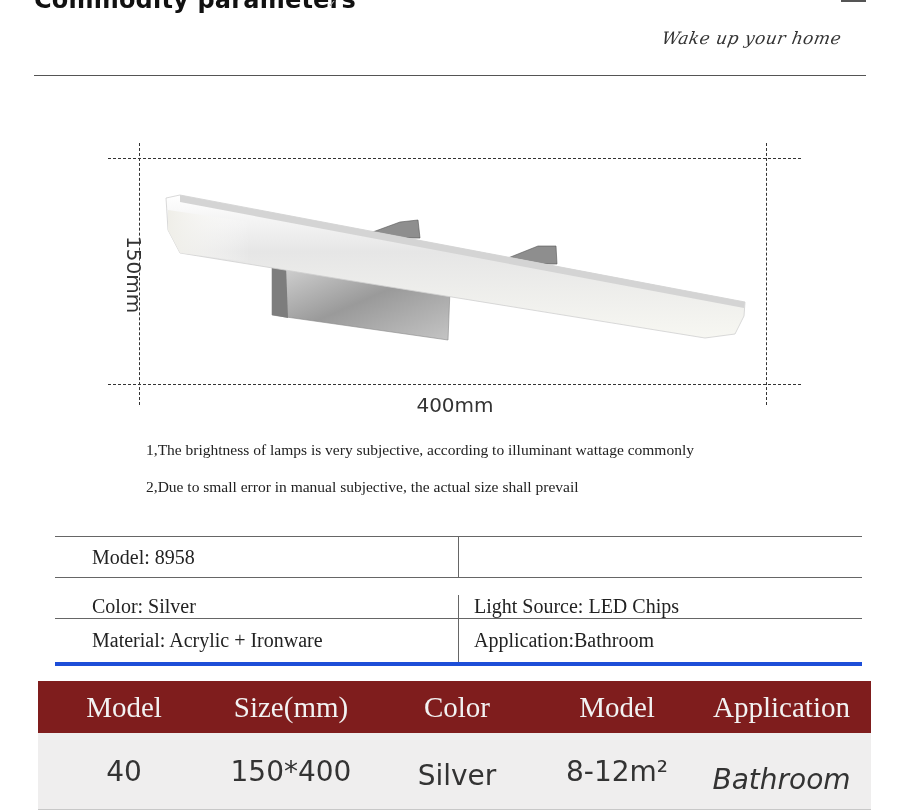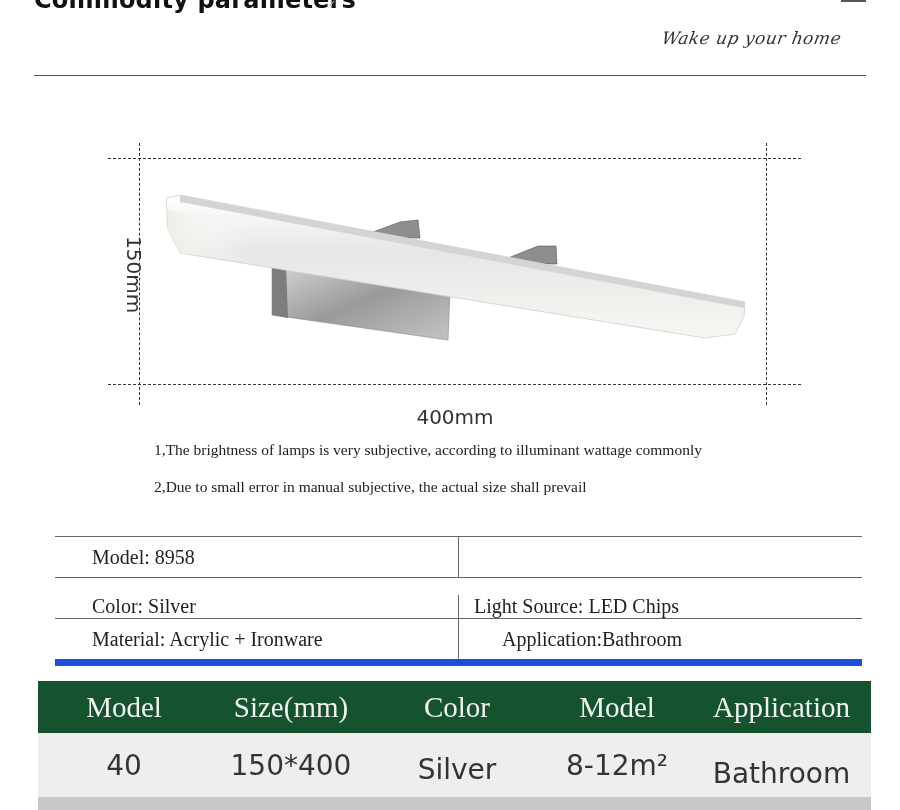--- a/index.html
+++ b/index.html
@@ -23,40 +23,40 @@
   
   .diagram { position: absolute; left: 0; top: 0; width: 900px; height: 430px; }
   .dash-h { position: absolute; height: 0; border-top: 1px dashed #333; }
   .dash-v { position: absolute; width: 0; border-left: 1px dashed #333; }
   .dim-v-label {
     position: absolute; left: 104px; top: 254px; width: 60px; text-align: center;
     font-family: "DejaVu Sans", sans-serif; font-size: 20px; color: #333;
     transform: rotate(90deg); transform-origin: center center;
   }
   .dim-h-label {
-    position: absolute; left: 390px; top: 405px; width: 130px; text-align: center;
+    position: absolute; left: 390px; top: 393px; width: 130px; text-align: center;
     font-family: "DejaVu Sans", sans-serif; font-size: 20px; color: #333;
   }
 
-  .notes { position: absolute; left: 154px; top: 441px; font-size: 15.5px; color: #222; }
+  .notes { position: absolute; left: 146px; top: 441px; font-size: 15.5px; color: #222; }
   .notes div { height: 37px; white-space: nowrap; }
 
   
   .spec { position: absolute; left: 55px; top: 536px; width: 807px; }
   .spec-row { display: flex; border-top: 1px solid #666; }
-  .spec-row:last-child { border-bottom: 7px solid #1d4ed8; gap: 28px; }
+  .spec-row:last-child { border-bottom: 4px solid #1d4ed8; }
   .spec-cell { font-size: 20px; color: #222; padding-left: 37px; display: flex; align-items: center; }
   .spec-cell.left { width: 404px; border-right: 1px solid #666; }
   .spec-cell.right { flex: 1; padding-left: 15px; }
 
   
   .model-table { position: absolute; left: 38px; top: 681px; width: 833px; }
-  .mt-head { display: flex; height: 52px; background: #14532d; color: #f2f2f2; }
+  .mt-head { display: flex; height: 52px; background: #7f1d1d; color: #f2f2f2; }
   .mt-head div { font-family: "Liberation Serif", serif; font-size: 29px; display: flex; align-items: center; justify-content: center; }
-  .mt-row { display: flex; height: 64px; background: #efeeee; color: #333; align-items: center; }
+  .mt-row { display: flex; height: 76px; background: #efeeee; color: #333; align-items: center; }
   .mt-row div { font-family: "DejaVu Sans", sans-serif; font-size: 28px; display: flex; align-items: center; justify-content: center; }
   .mt-next { height: 20px; background: #c8c8c8; }
   .c1 { width: 172px; } .c2 { width: 162px; } .c3 { width: 170px; } .c4 { width: 150px; } .c5 { flex: 1; }
 </style>
 </head>
 <body>
 
 <div class="title">Commodity parameters</div>
 <div class="title-mark">✓</div>
 <div class="corner-bar"></div>
@@ -128,16 +128,16 @@
     <div class="c2">Size(mm)</div>
     <div class="c3">Color</div>
     <div class="c4">Model</div>
     <div class="c5">Application</div>
   </div>
   <div class="mt-row">
     <div class="c1" style="padding-left:0;">40</div>
     <div class="c2">150*400</div>
     <div class="c3" style="padding-top:8px;">Silver</div>
     <div class="c4">8-12m²</div>
-    <div class="c5" style="padding-top:17px;">Bathroom</div>
+    <div class="c5" style="padding-top:17px;font-style:italic;">Bathroom</div>
   </div>
   <div class="mt-next"></div>
 </div>
 
 </body></html>

